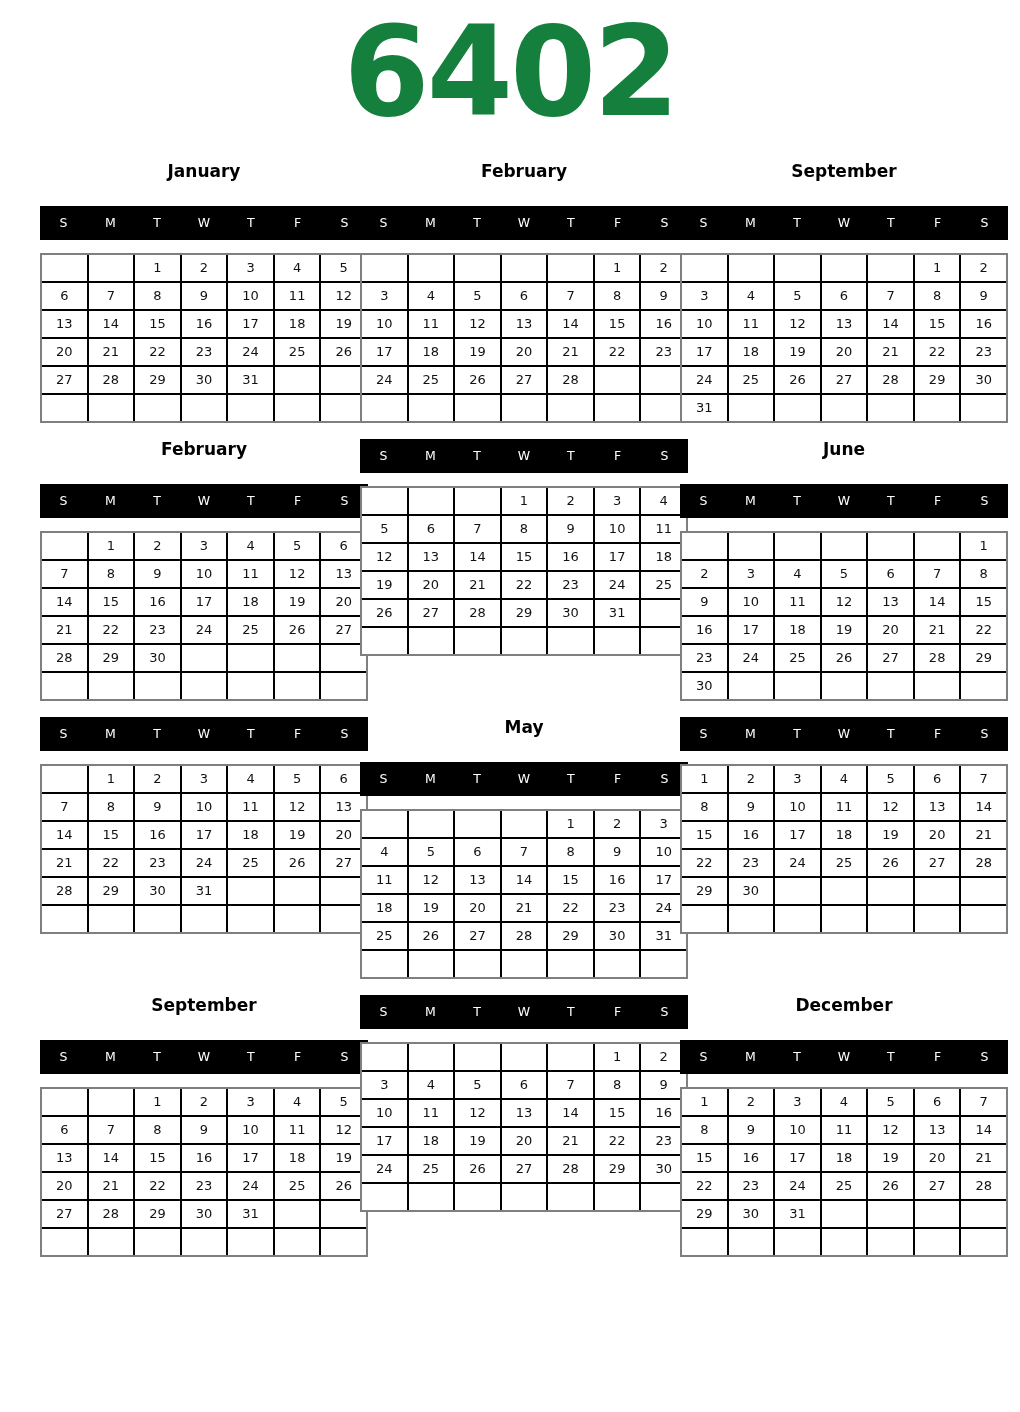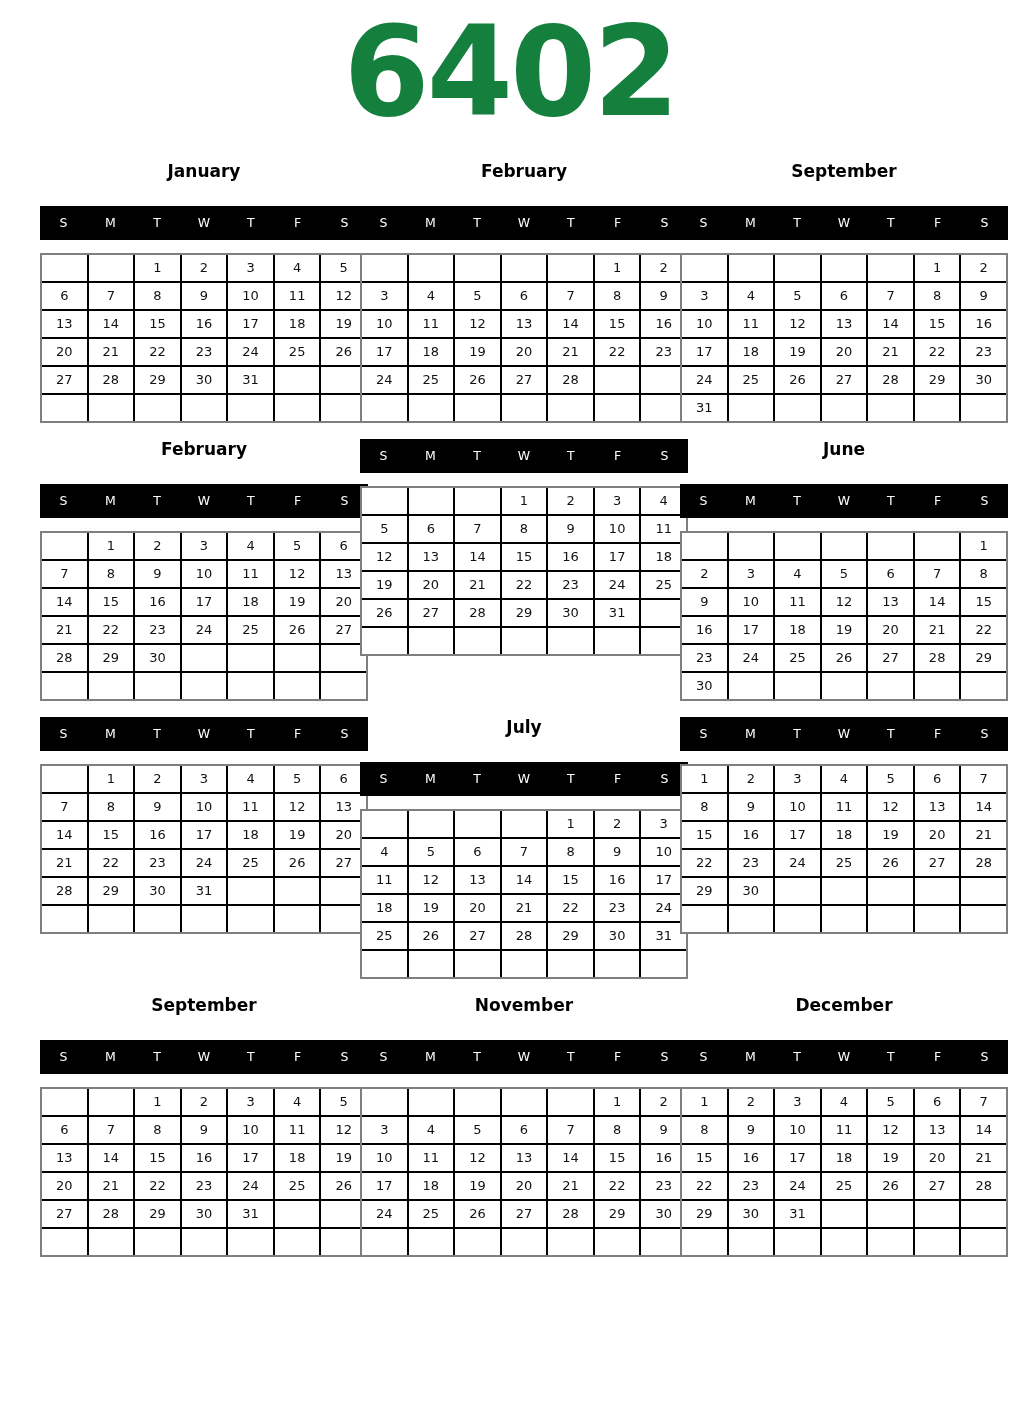--- a/index.html
+++ b/index.html
@@ -460,21 +460,21 @@
           <div class="cell"></div>
           <div class="cell"></div>
           <div class="cell"></div>
           <div class="cell"></div>
           <div class="cell"></div>
           <div class="cell"></div>
           <div class="cell"></div>
         </div>
       </section>
       <section class="month">
-        <h2 class="month-title">July</h2>
+        <h2 class="month-title">May</h2>
         <div class="dow">
           <span class="dow-cell">S</span>
           <span class="dow-cell">M</span>
           <span class="dow-cell">T</span>
           <span class="dow-cell">W</span>
           <span class="dow-cell">T</span>
           <span class="dow-cell">F</span>
           <span class="dow-cell">S</span>
         </div>
         <div class="grid">
@@ -627,21 +627,20 @@
           <div class="cell"></div>
           <div class="cell"></div>
           <div class="cell"></div>
           <div class="cell"></div>
           <div class="cell"></div>
           <div class="cell"></div>
           <div class="cell"></div>
         </div>
       </section>
       <section class="month">
-        <h2 class="month-title">November</h2>
         <div class="dow">
           <span class="dow-cell">S</span>
           <span class="dow-cell">M</span>
           <span class="dow-cell">T</span>
           <span class="dow-cell">W</span>
           <span class="dow-cell">T</span>
           <span class="dow-cell">F</span>
           <span class="dow-cell">S</span>
         </div>
         <div class="grid">

